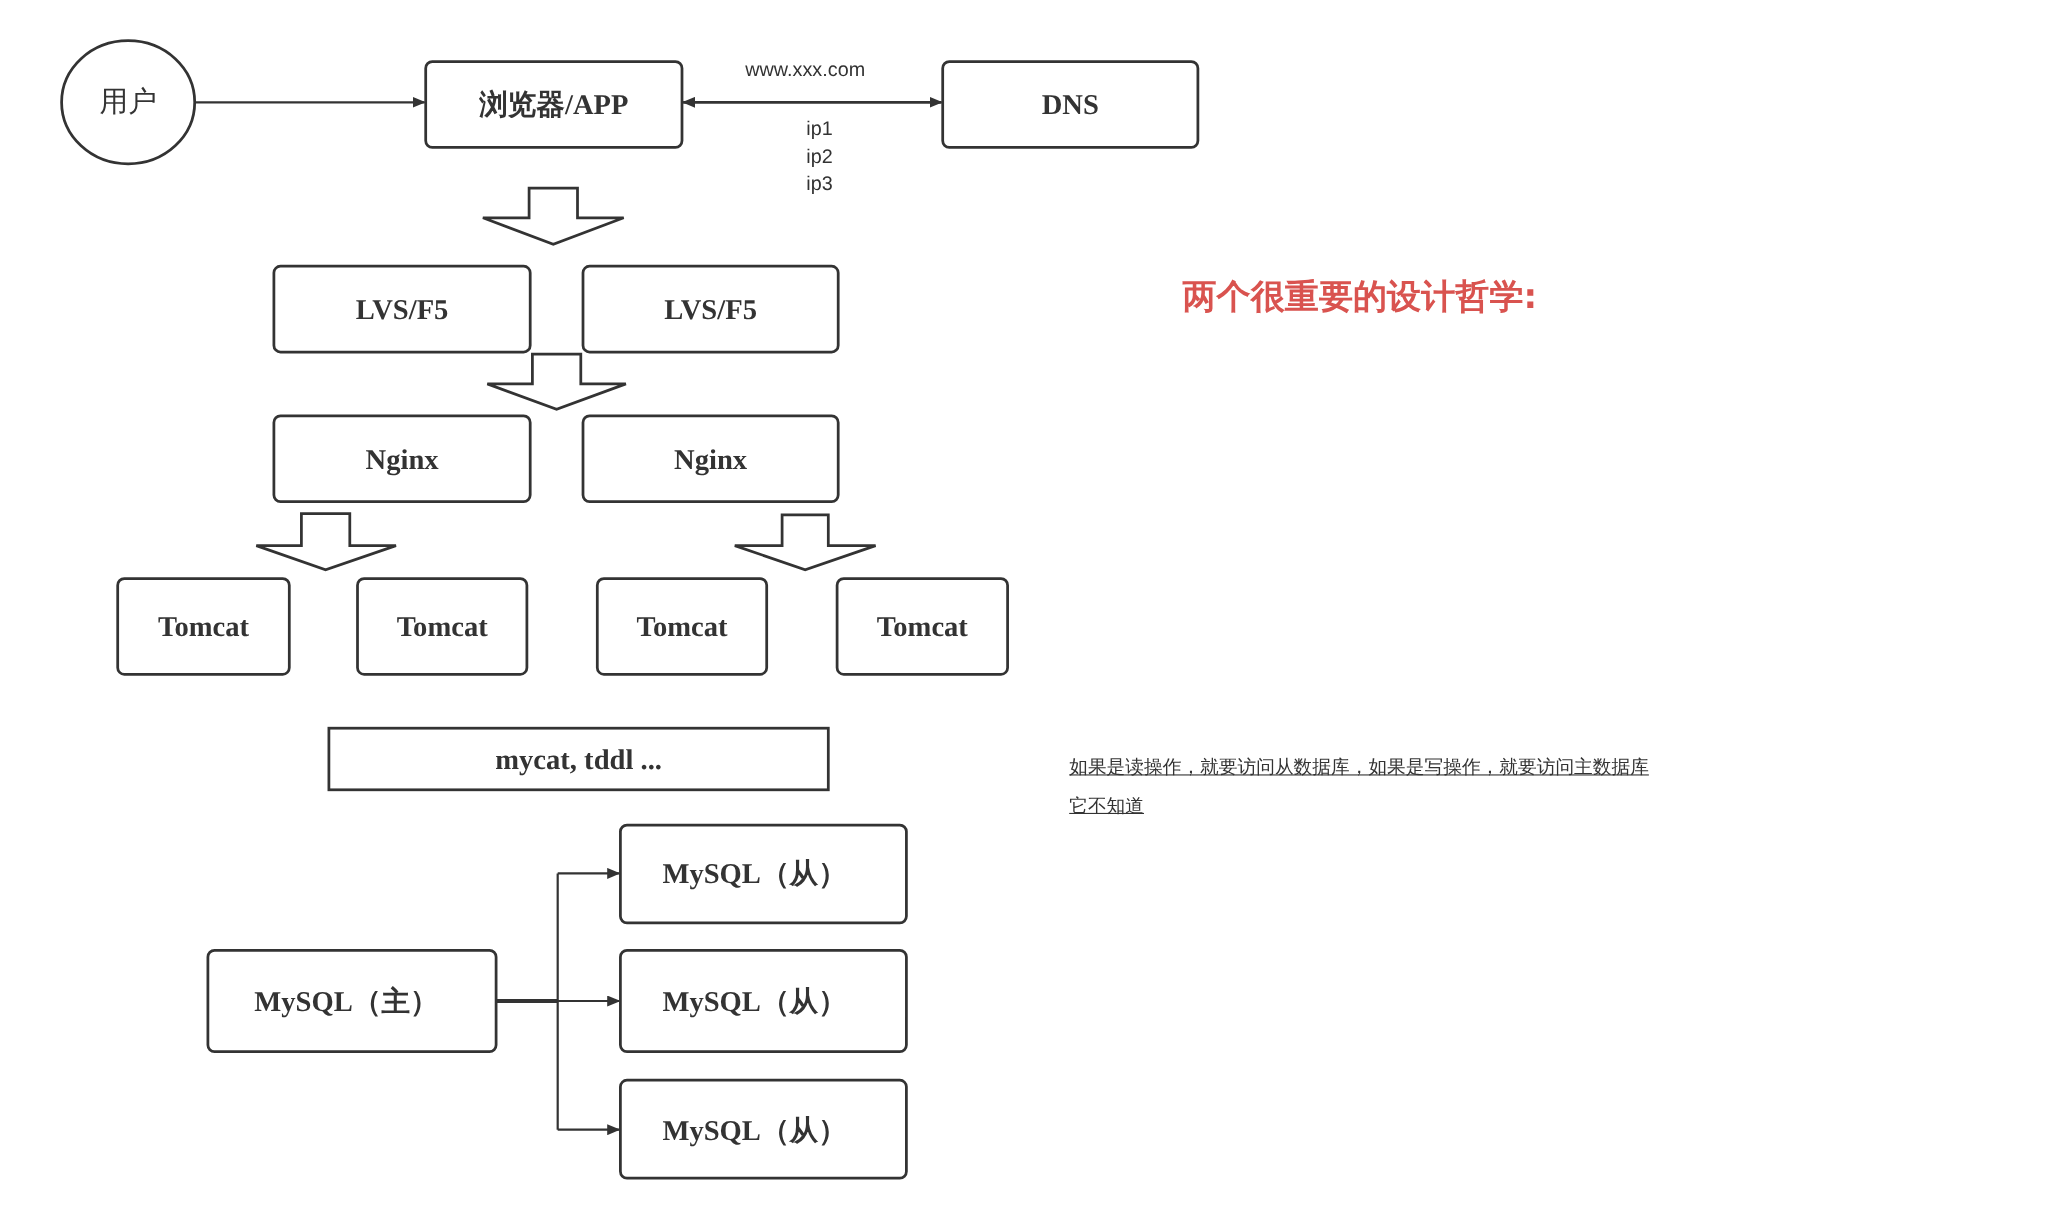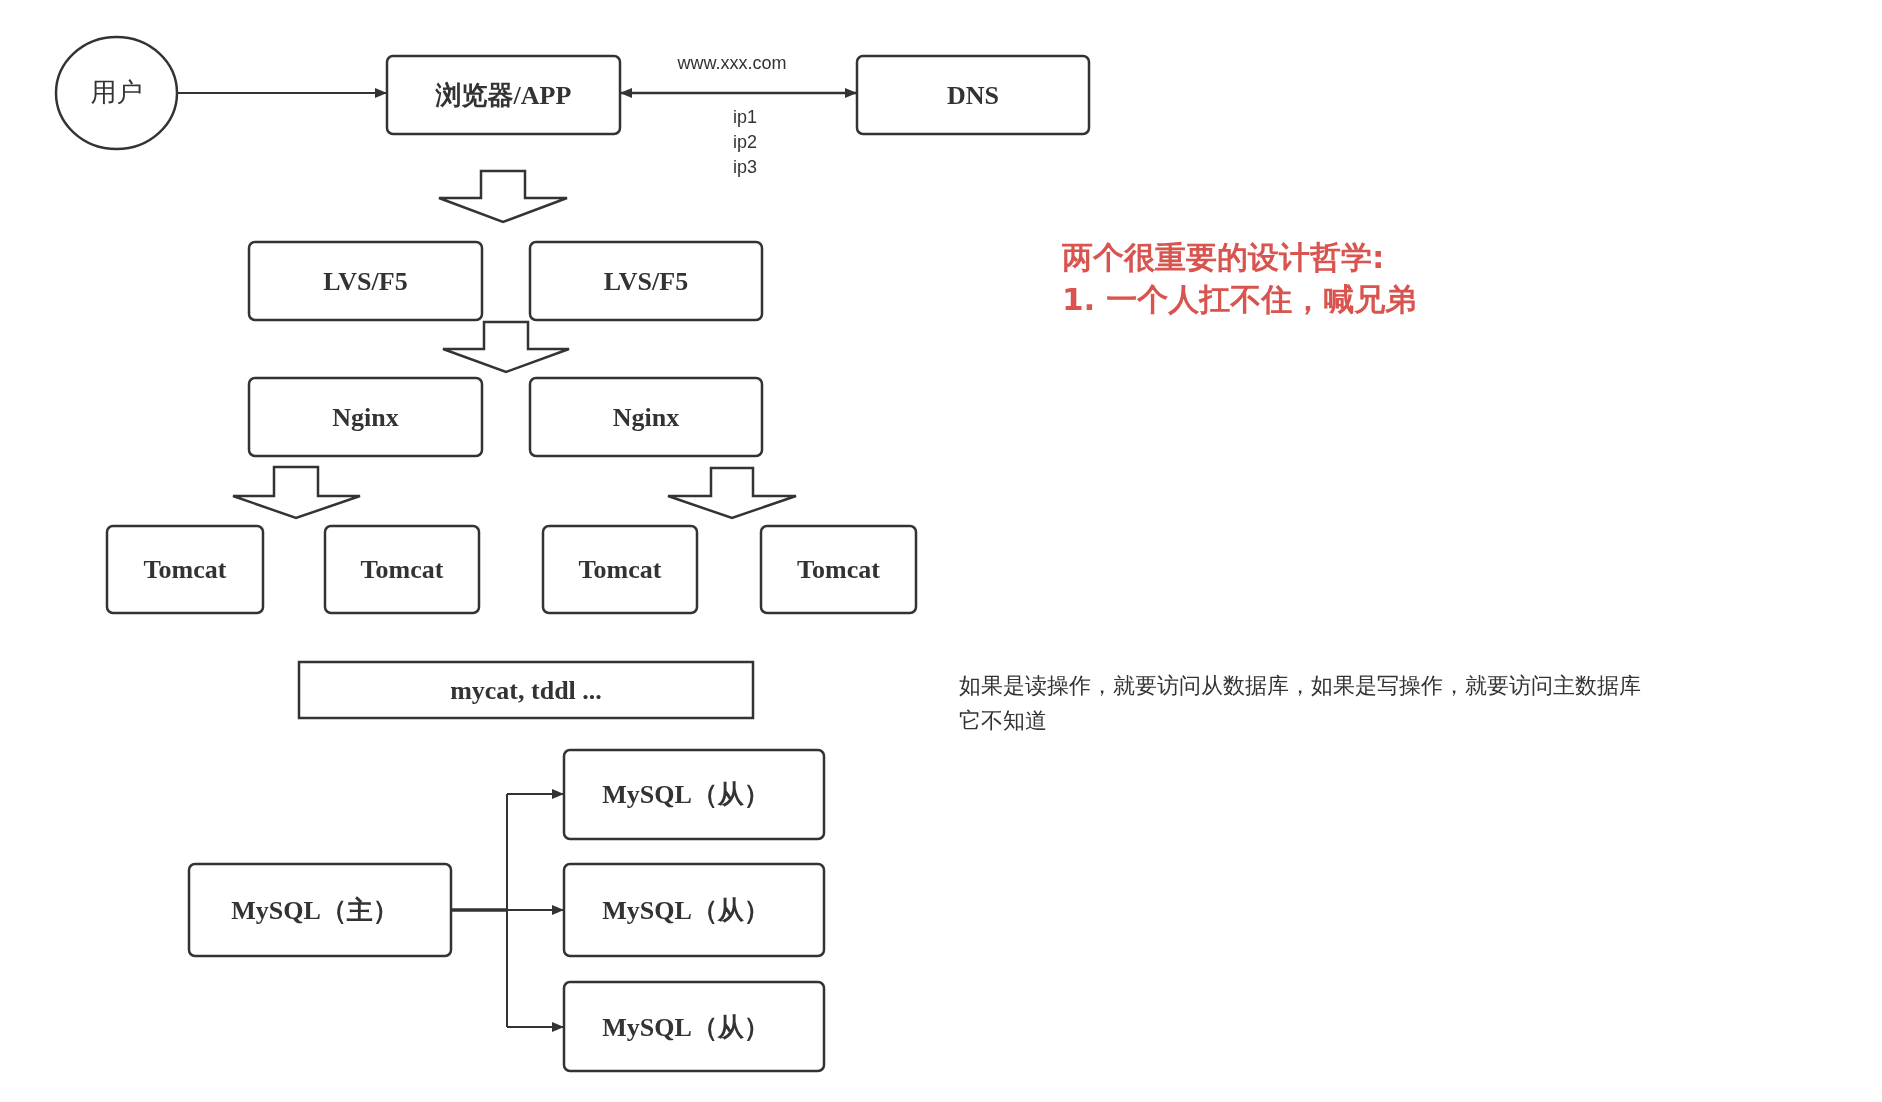--- a/index.html
+++ b/index.html
@@ -5,24 +5,24 @@
     html, body { margin: 0; padding: 0; background: #ffffff; }
     body { width: 1882px; height: 1102px; position: relative; overflow: hidden; }
     #canvas { position: absolute; left: 0; top: 0; }
     .node-label { font-family: "Liberation Serif", "DejaVu Serif", serif; font-weight: bold; fill: #333333; }
     .node-label-cjk { font-family: "DejaVu Sans", "Liberation Sans", sans-serif; font-weight: normal; fill: #333333; }
     .edge-label { font-family: "Liberation Sans", "DejaVu Sans", sans-serif; fill: #333333; }
     .note {
       position: absolute;
       font-family: "DejaVu Sans", "Liberation Sans", sans-serif;
       white-space: nowrap;
-      margin: 4px;
+      margin: 17px;
     }
     .note-red { left: 1058px; top: 232px; color: #d9534f; font-size: 31px; line-height: 42px; font-weight: bold; }
-    .note-dark { left: 955px; top: 664px; color: #333333; font-size: 22px; line-height: 35px; }
+    .note-dark { left: 955px; top: 664px; color: #333333; font-size: 17px; line-height: 35px; text-decoration: underline; }
     .note div { margin: 0; }
   </style>
 </head>
 <body>
 
 <svg id="canvas" width="1882" height="1102" viewBox="0 0 1882 1102" xmlns="http://www.w3.org/2000/svg">
   <defs>
     <marker id="arrowhead" viewBox="0 0 12 10" refX="11" refY="5" markerWidth="12" markerHeight="10" markerUnits="userSpaceOnUse" orient="auto-start-reverse">
       <path d="M0,0 L12,5 L0,10 z" fill="#333333"></path>
     </marker>
@@ -118,19 +118,18 @@
     <text class="node-label" x="686" y="919" font-size="26" text-anchor="middle">MySQL（从）</text>
   </g>
   <g>
     <rect x="564" y="982" width="260" height="89" rx="6" fill="#ffffff" stroke="#333333" stroke-width="2.5"></rect>
     <text class="node-label" x="686" y="1036" font-size="26" text-anchor="middle">MySQL（从）</text>
   </g>
 </svg>
 
 <div class="note note-red">
   <div>两个很重要的设计哲学:</div>
-  <div>1. 一个人扛不住，喊兄弟</div>
 </div>
 
 <div class="note note-dark">
   <div>如果是读操作，就要访问从数据库，如果是写操作，就要访问主数据库</div>
   <div>它不知道</div>
 </div>
 
 </body></html>

